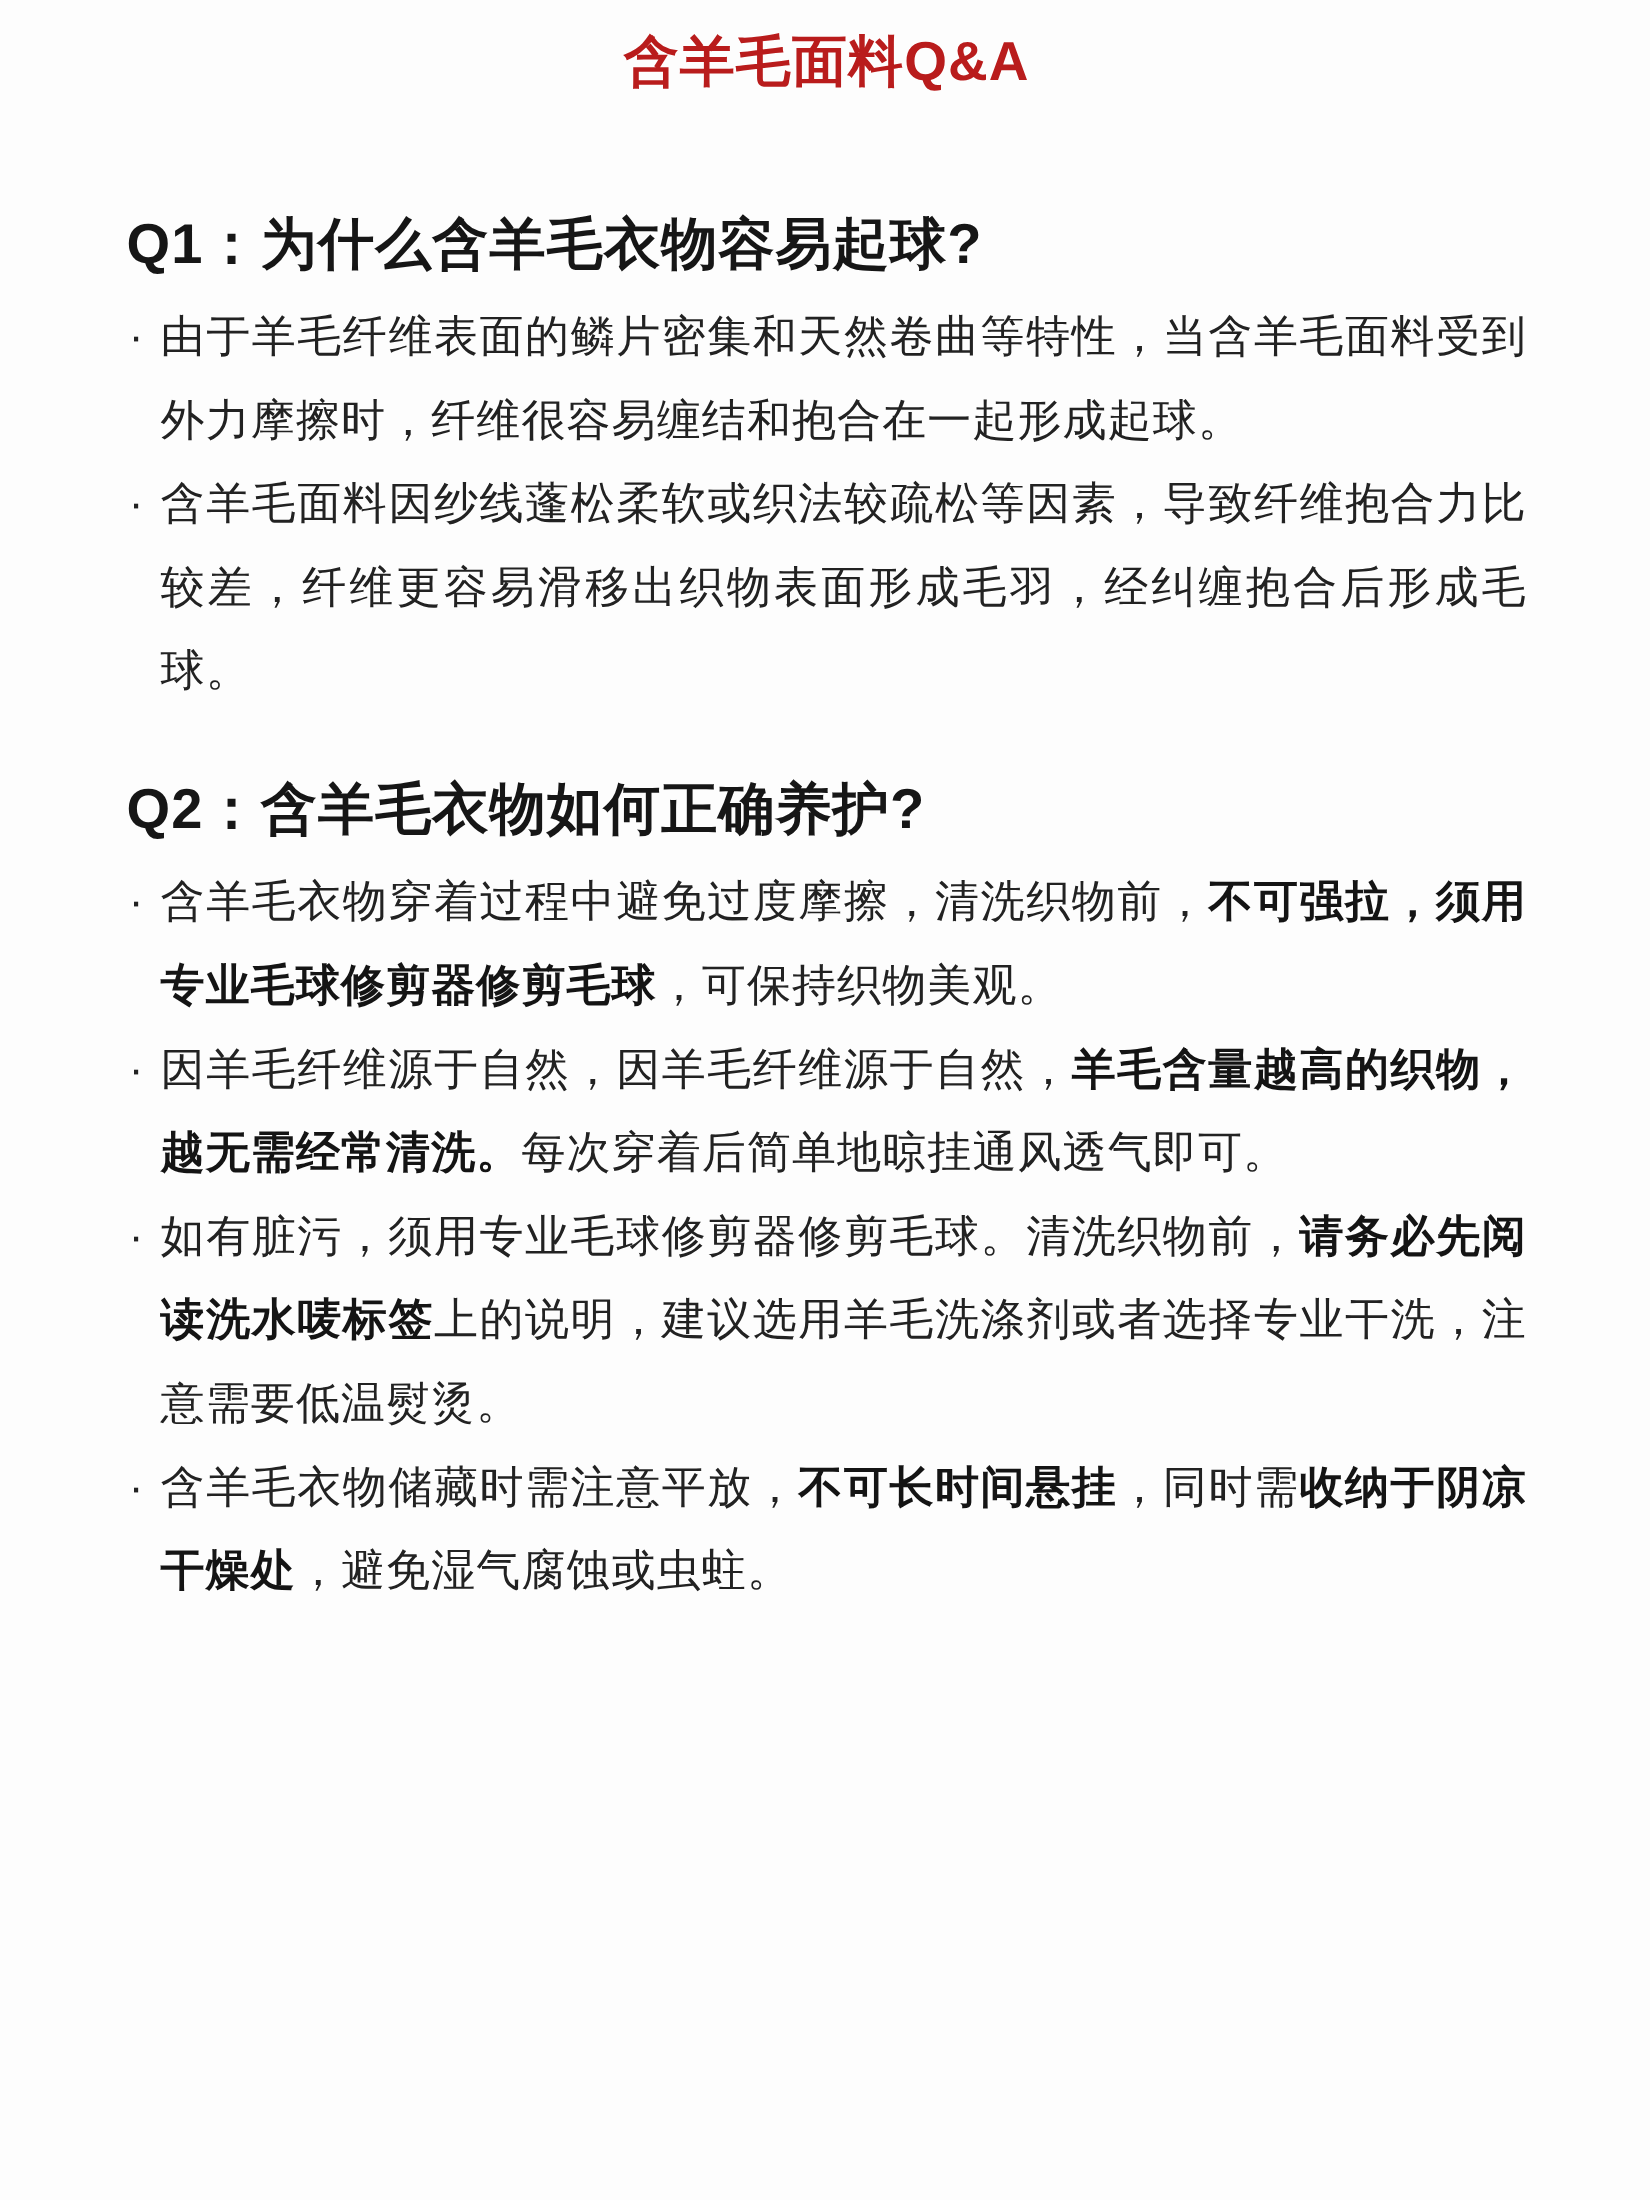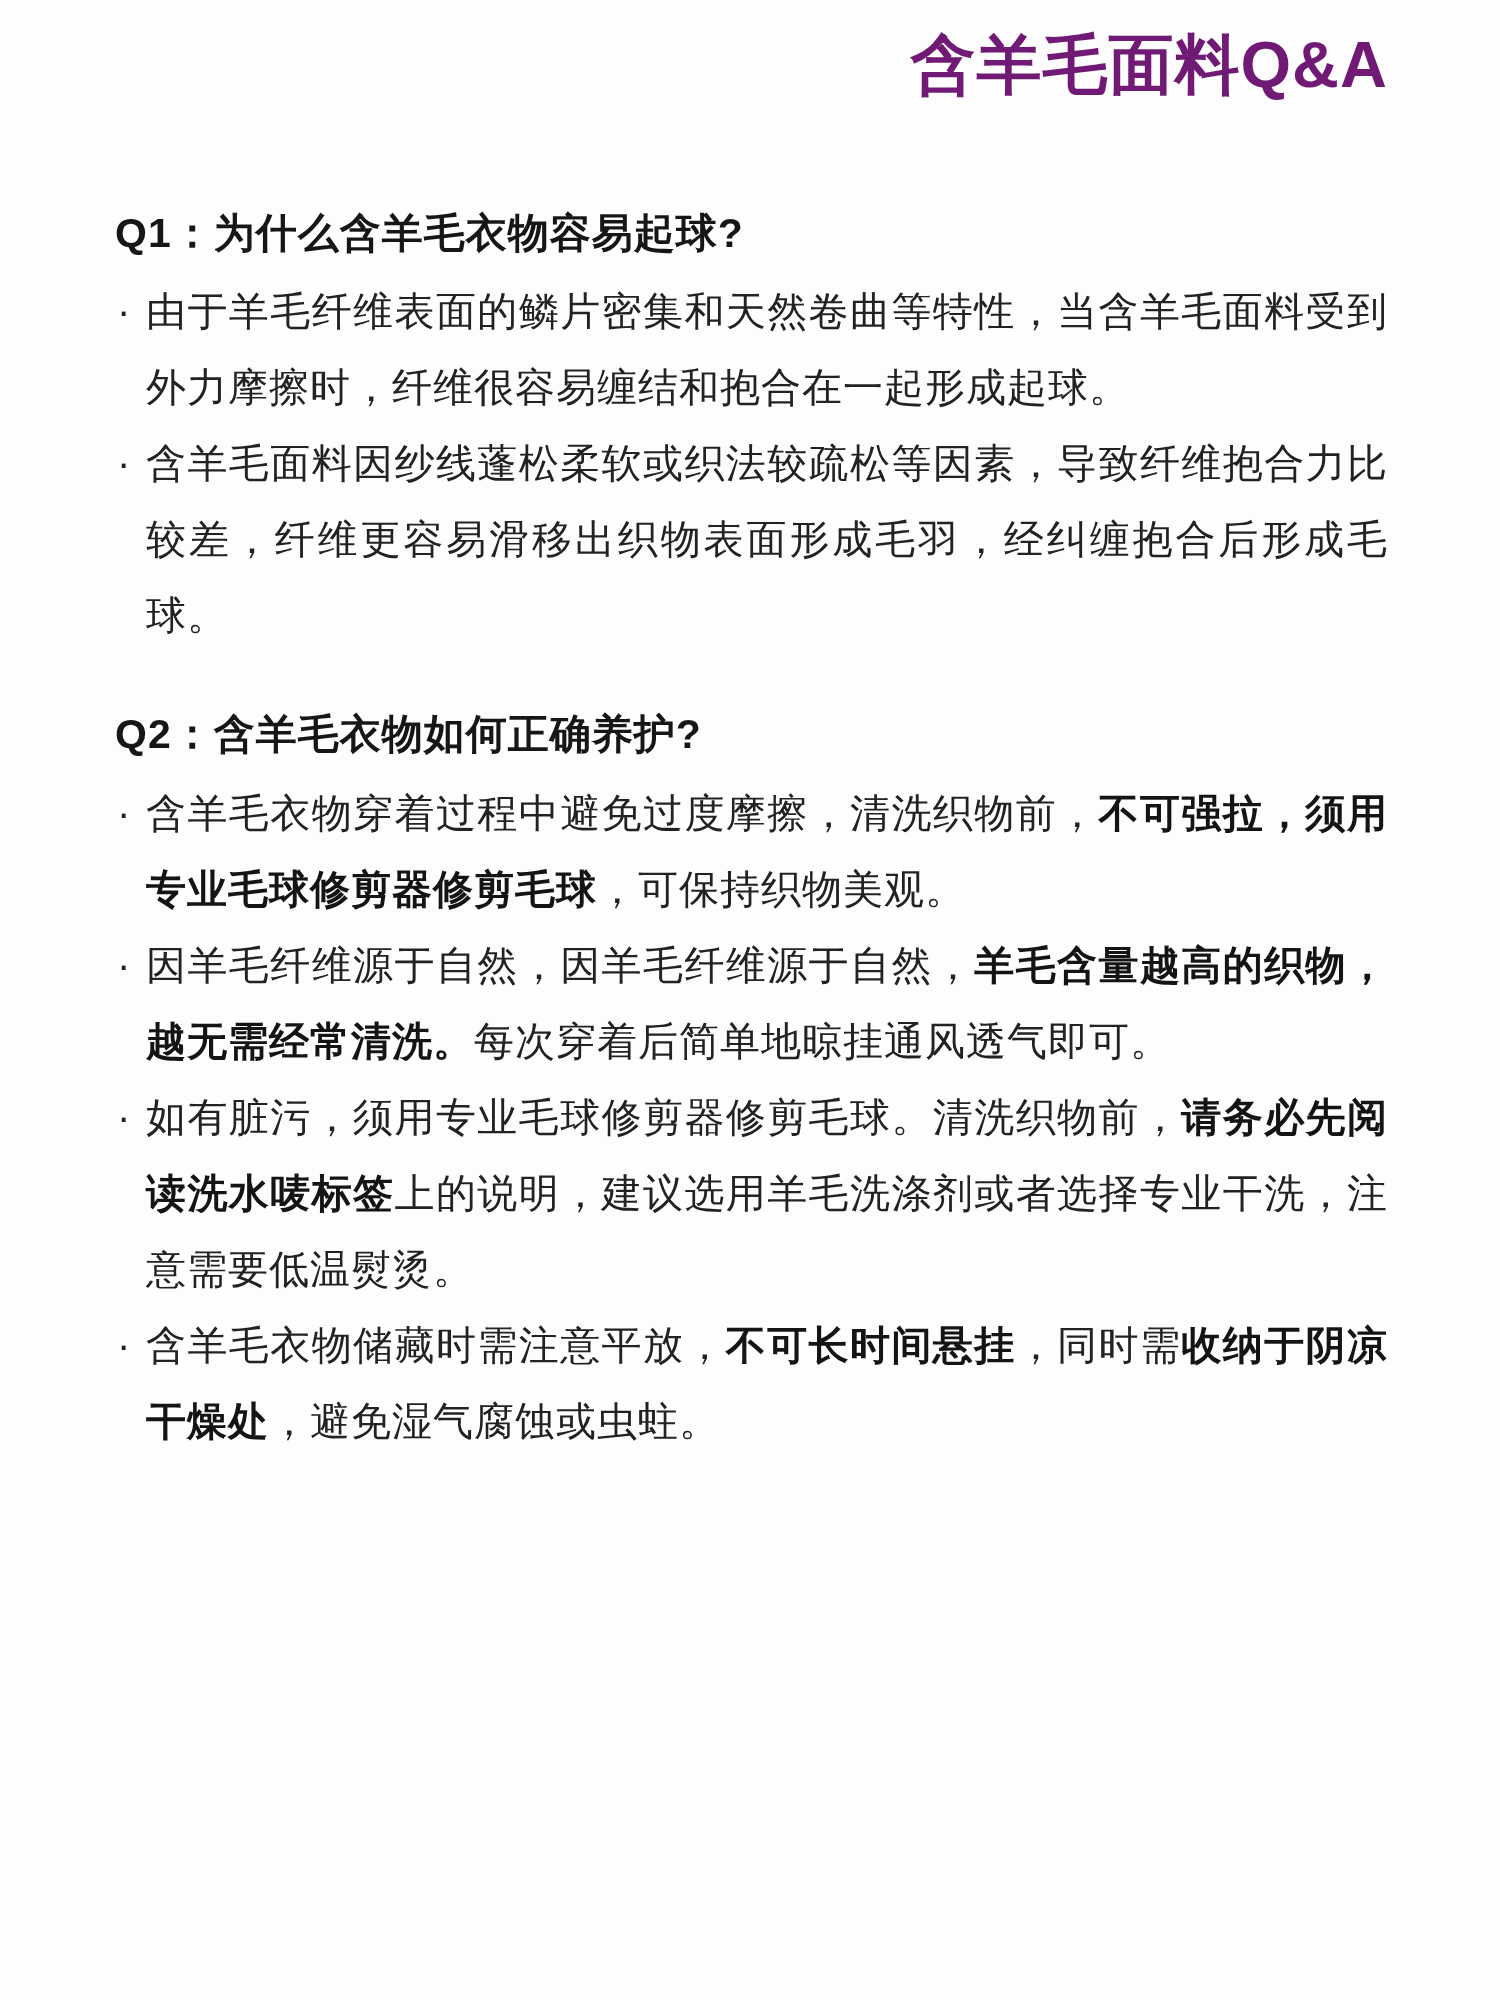--- a/index.html
+++ b/index.html
@@ -13,33 +13,33 @@
     font-family: "Liberation Sans", "DejaVu Sans", sans-serif;
     color: #1f1f1f;
     overflow: hidden;
   }
   .page {
     padding: 0 112px 0 115px;
     box-sizing: border-box;
   }
   .title {
     margin: 26px 0 0 0;
-    text-align: right;
-    font-size: 65px;
+    text-align: center;
+    font-size: 50px;
     font-weight: bold;
-    color: #701a75;
+    color: #b91c1c;
     letter-spacing: 1px;
     line-height: 1.2;
   }
   .qa-section { margin: 0; }
   .qa-section.first { margin-top: 104px; }
   .qa-section.second { margin-top: 56px; }
   .q-heading {
     margin: 0;
-    font-size: 41px;
+    font-size: 51px;
     font-weight: bold;
     color: #161616;
     letter-spacing: 1px;
     line-height: 1.25;
   }
   ul.bullets {
     list-style: none;
     margin: 14px 0 0 0;
     padding: 0;
     font-size: 40px;

